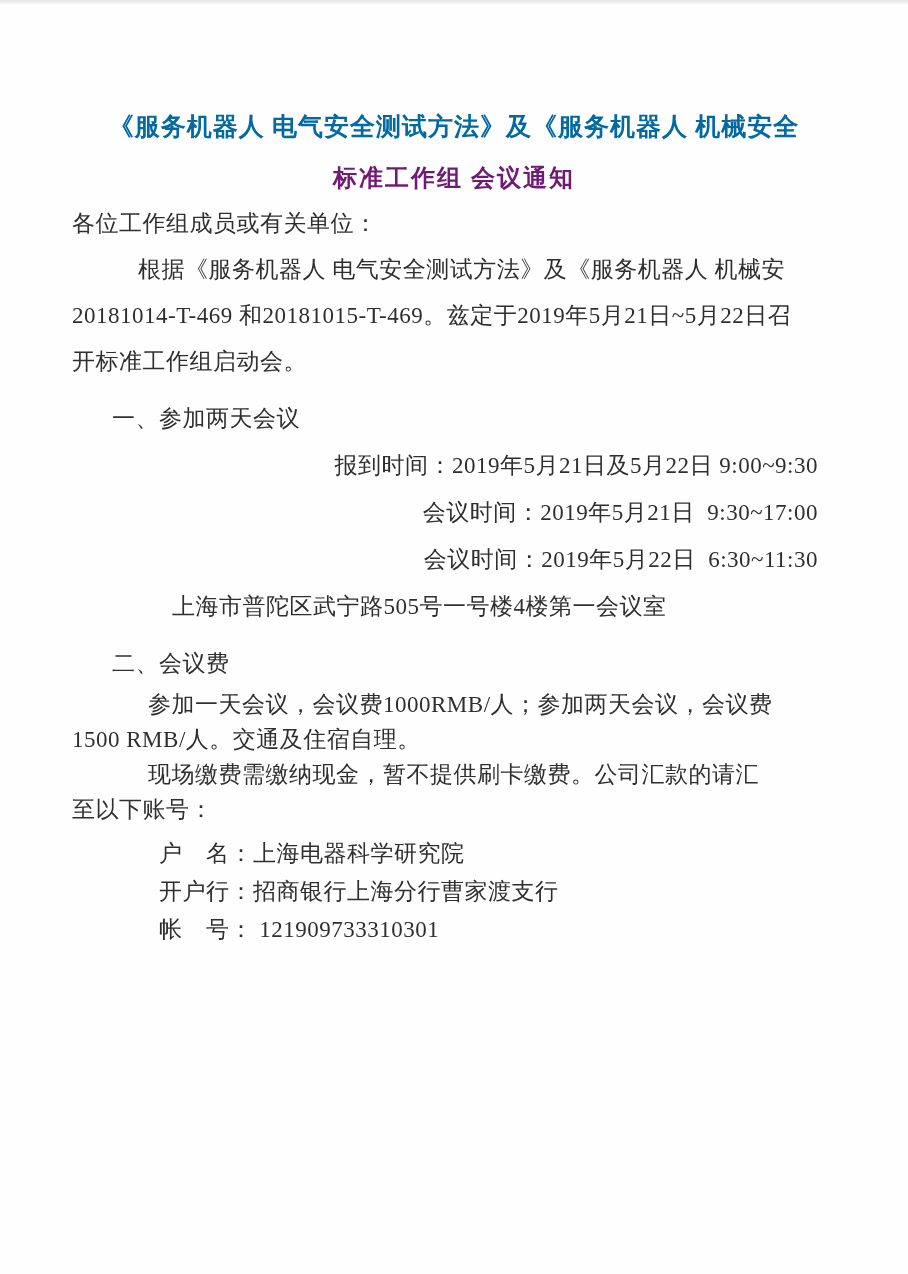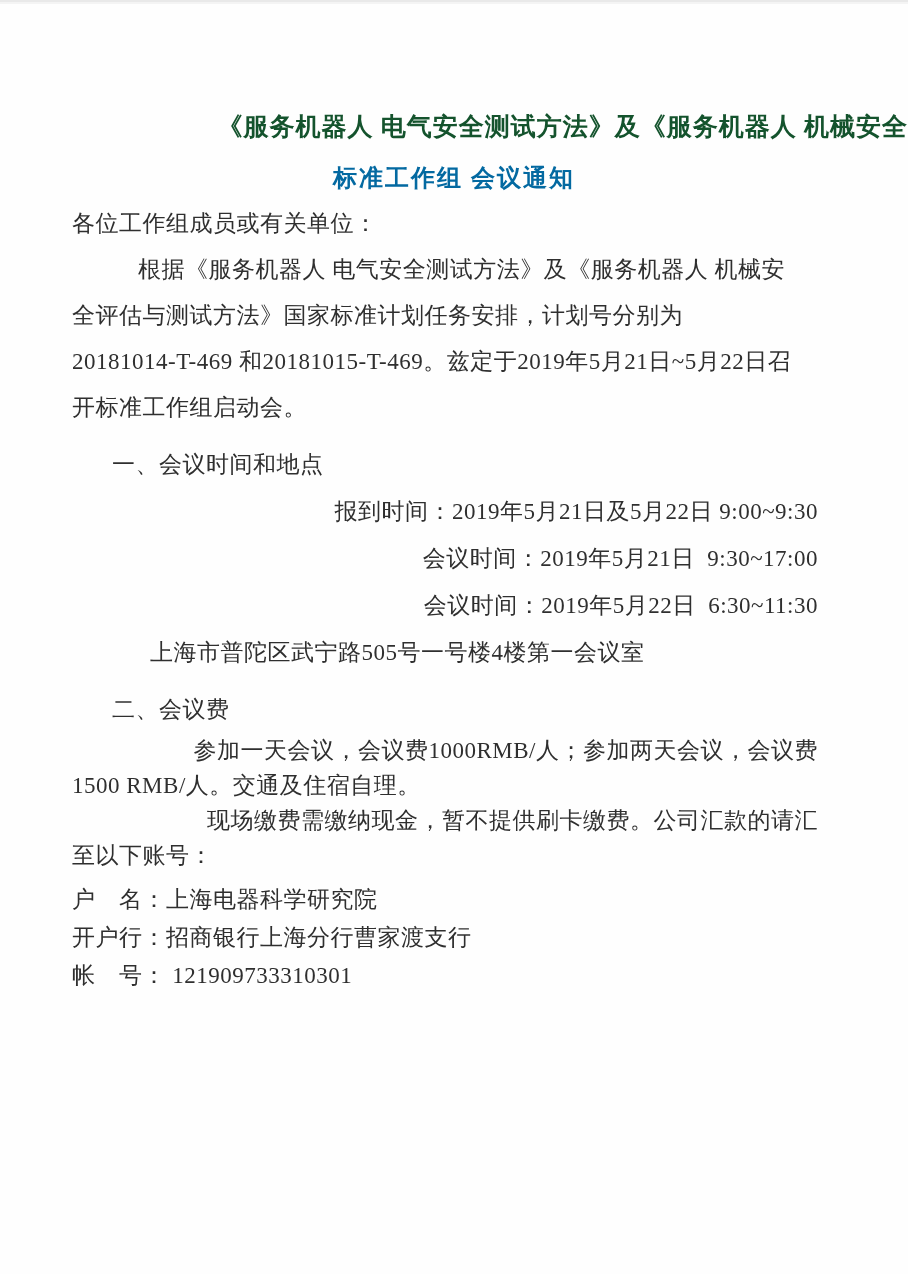--- a/index.html
+++ b/index.html
@@ -13,36 +13,36 @@
     font-family: "Liberation Serif", "DejaVu Serif", serif;
     color: #2f2f2f;
   }
   .topbar {
     height: 4px;
     background: #e9e9e9;
     border-bottom: 2px solid #f4f4f4;
   }
   .title {
     margin-top: 95px;
-    text-align: right;
+    text-align: center;
     font-size: 25px;
     font-weight: bold;
-    color: #14532d;
+    color: #0369a1;
     letter-spacing: 1px;
   }
   .title .tl {
     display: block;
     line-height: 56px;
     white-space: pre;
   }
   .subtitle {
     text-align: center;
     font-size: 24px;
     font-weight: bold;
-    color: #0369a1;
+    color: #701a75;
     line-height: 46px;
     letter-spacing: 2px;
     white-space: pre;
   }
   .body {
     padding-left: 72px;
     padding-right: 90px;
     font-size: 23px;
     letter-spacing: 0.5px;
   }
@@ -54,26 +54,27 @@
     margin-left: 40px;
     line-height: 47px;
     font-weight: 500;
   }
   .item {
     margin-left: 87px;
     line-height: 47px;
     text-align: right;
   }
   .address {
-    margin-left: 78px;
+    margin-left: 100px;
     line-height: 47px;
   }
   .fee { line-height: 35px; }
-  .ind2 { text-indent: 76px; text-align: right; }
+  .ind2 { text-indent: 76px; }
   .acct {
+    margin-left: 87px;
     line-height: 38px;
   }
   .acct-group { margin-top: 8px; }
   .note { margin-top: 6px; }
 </style>
 </head>
 <body>
 
 <div class="page">
   <div class="topbar"></div>
@@ -81,25 +82,24 @@
   <h1 class="title">
     <span class="tl">《服务机器人 电气安全测试方法》及《服务机器人 机械安全</span>
   </h1>
 
   <h2 class="subtitle">标准工作组 会议通知</h2>
 
   <div class="body">
     <p class="ln46">各位工作组成员或有关单位：</p>
 
     <p class="ln46 ind">根据《服务机器人 电气安全测试方法》及《服务机器人 机械安</p>
-    <p class="ln46">全评估与测试方法》国家标准计划任务安排，计划号分别为</p>
     <p class="ln46">20181014-T-469 和20181015-T-469。兹定于2019年5月21日~5月22日召</p>
     <p class="ln46">开标准工作组启动会。</p>
 
-    <p class="sec-heading">一、会议时间和地点</p>
+    <p class="sec-heading">一、参加两天会议</p>
     <p class="item">报到时间：2019年5月21日及5月22日 9:00~9:30</p>
     <p class="item">会议时间：2019年5月21日  9:30~17:00</p>
     <p class="item">会议时间：2019年5月22日  6:30~11:30</p>
     <p class="address">上海市普陀区武宁路505号一号楼4楼第一会议室</p>
 
     <p class="sec-heading">二、会议费</p>
     <p class="fee ind2">参加一天会议，会议费1000RMB/人；参加两天会议，会议费</p>
     <p class="fee">1500 RMB/人。交通及住宿自理。</p>
     <p class="fee ind2">现场缴费需缴纳现金，暂不提供刷卡缴费。公司汇款的请汇</p>
     <p class="fee">至以下账号：</p>

